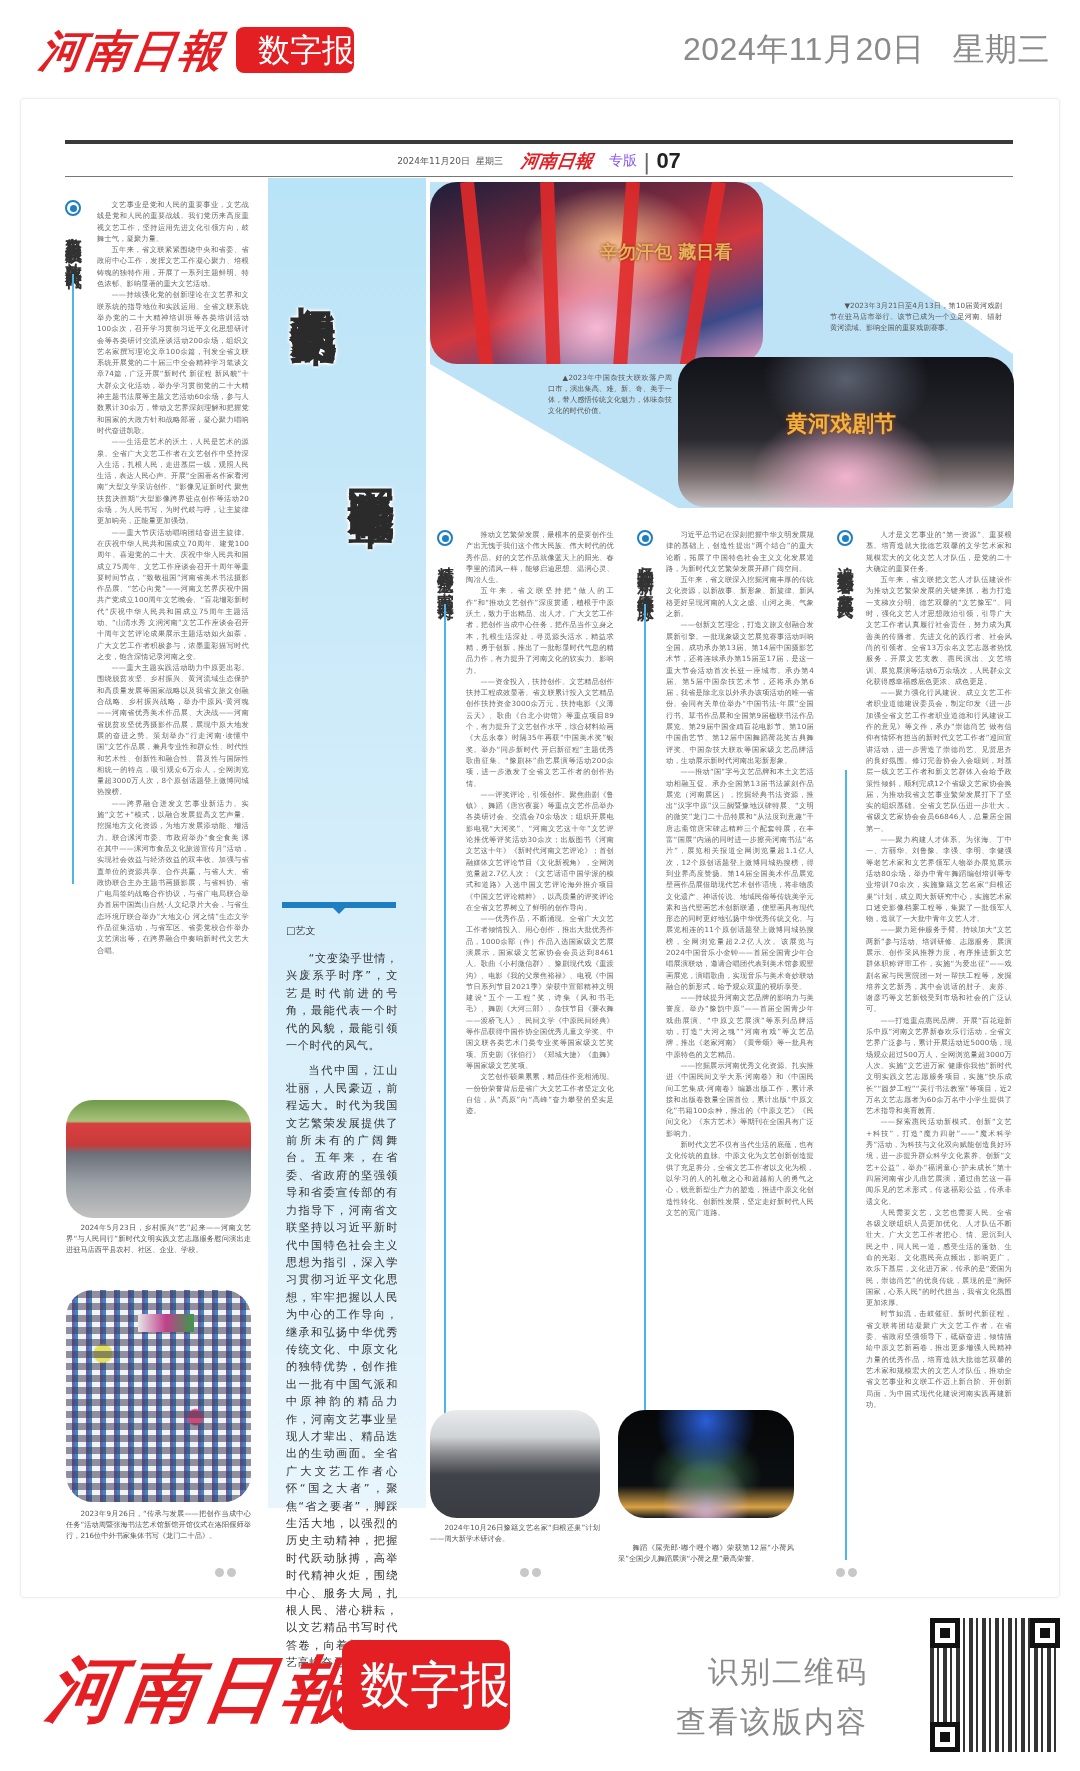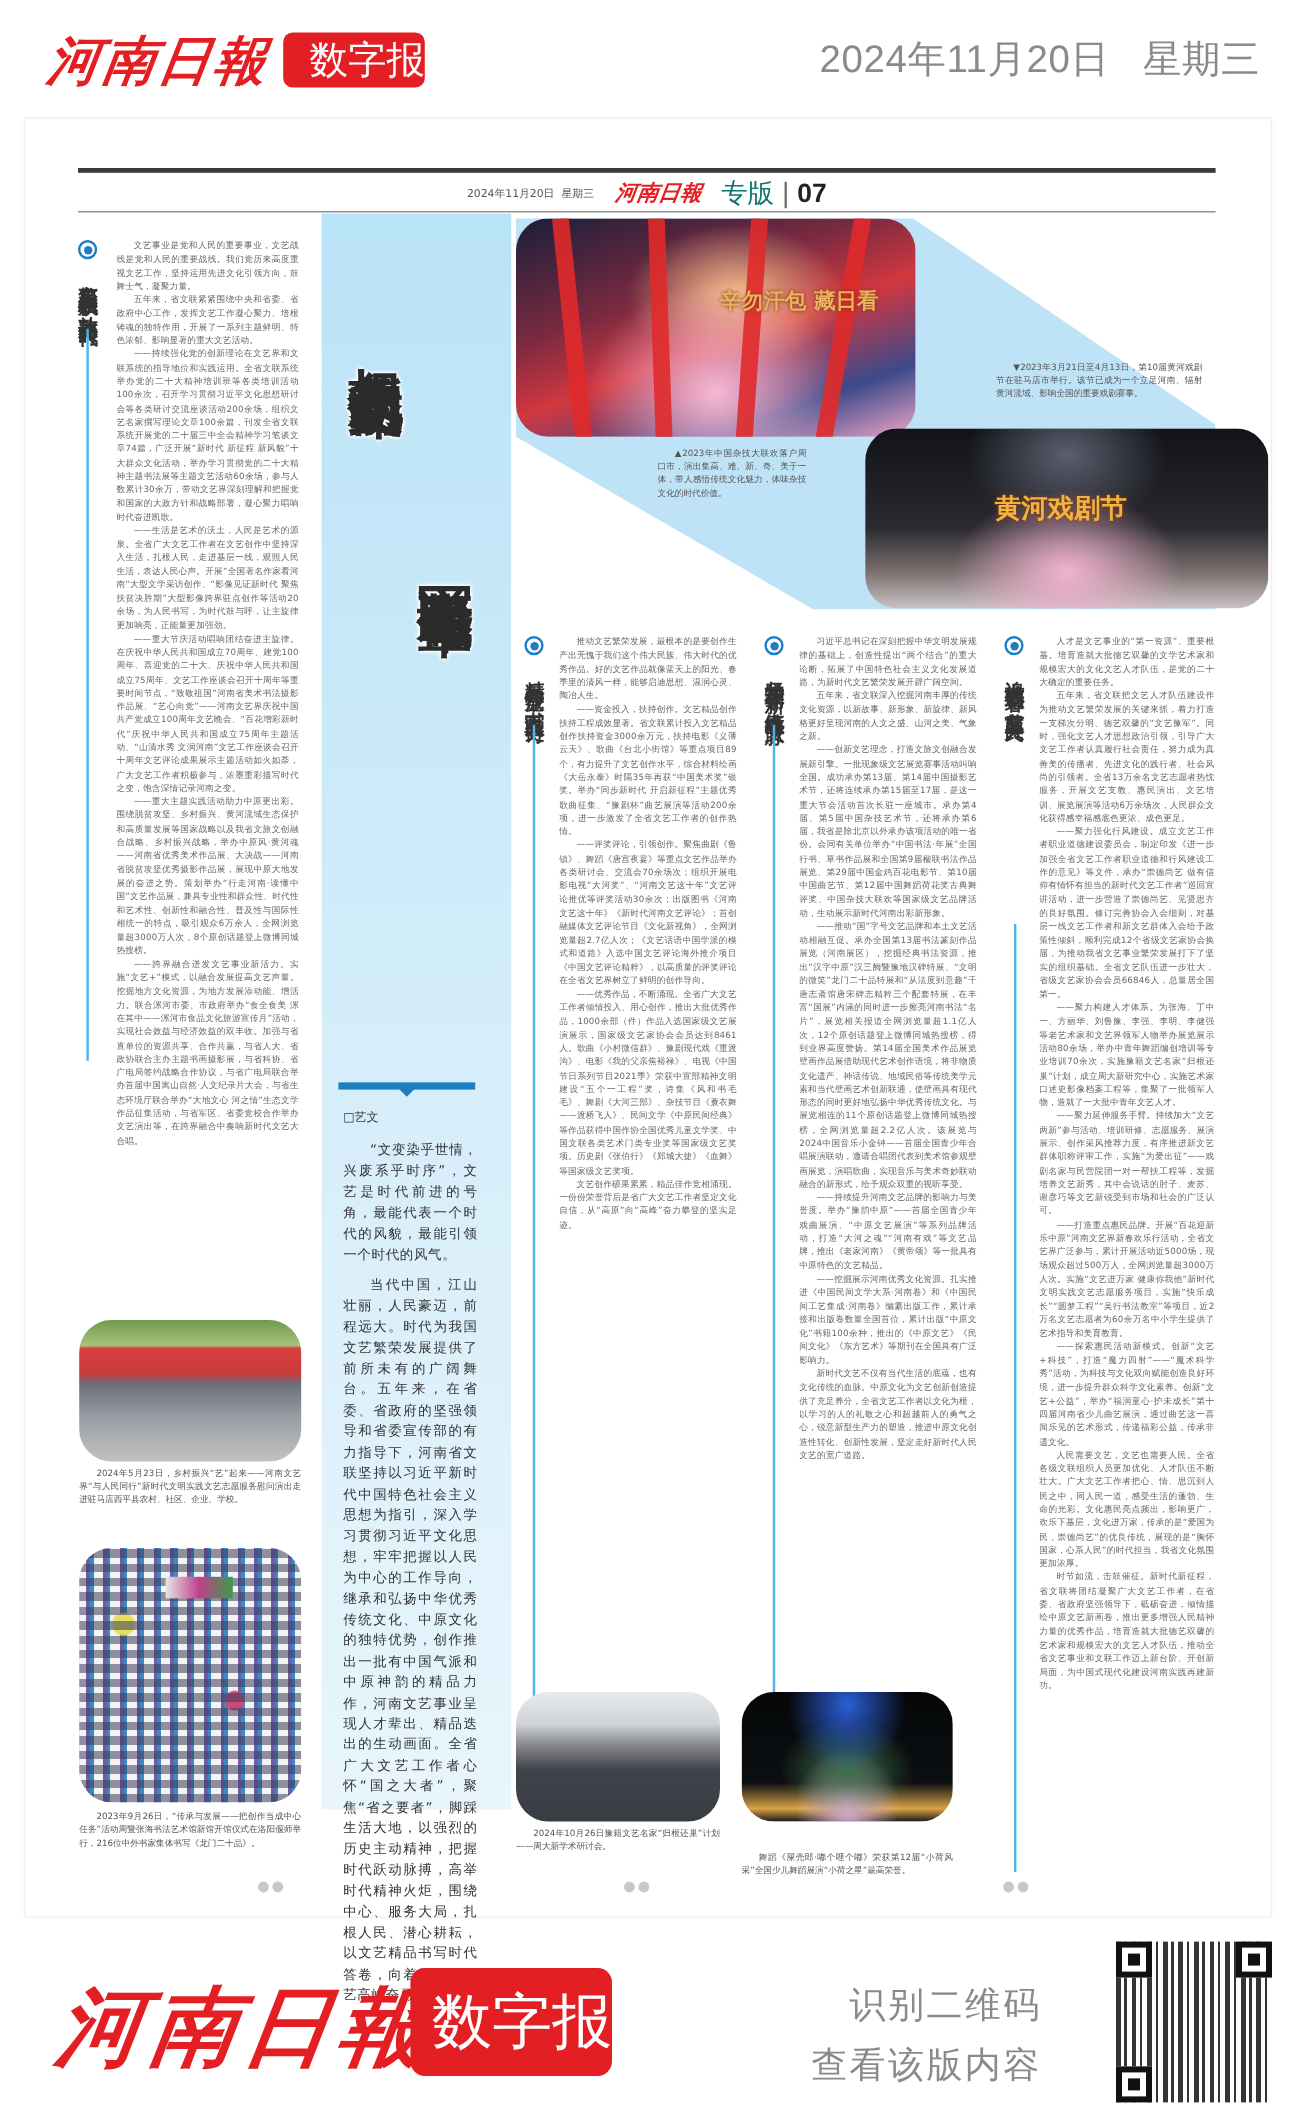--- a/index.html
+++ b/index.html
@@ -17,21 +17,21 @@
 
   
   .paper-card { position: absolute; left: 20px; top: 98px; width: 1040px; height: 1500px; border: 1px solid #eeeeee; border-radius: 4px; background: #fff; box-shadow: 0 0 4px rgba(0,0,0,0.04); }
 
   
   .masthead-rule-top { position: absolute; left: 65px; top: 140px; width: 948px; height: 4px; background: #3a3a3a; }
   .masthead { position: absolute; left: 65px; top: 146px; width: 948px; height: 30px; display: flex; align-items: center; justify-content: center; }
   .masthead .m-date { font-size: 9px; color: #555; margin-right: 6px; }
   .masthead .m-week { font-size: 9px; color: #555; margin-right: 18px; }
   .masthead .m-logo { font-family: "DejaVu Serif", serif; color: #e41f24; font-weight: bold; font-style: italic; font-size: 18px; transform: skewX(-8deg); margin-right: 16px; }
-  .masthead .m-section { font-size: 22px; color: #0f766e; }
+  .masthead .m-section { font-size: 14px; color: #8b5cf6; }
   .masthead .m-sep { font-size: 22px; color: #666; margin: 0 6px; }
   .masthead .m-page { font-size: 22px; color: #222; font-family: "Liberation Sans", sans-serif; font-weight: bold; }
   .masthead-rule-bottom { position: absolute; left: 65px; top: 176px; width: 948px; height: 1px; background: #777; }
 
   
   .headline-panel { position: absolute; left: 268px; top: 178px; width: 158px; height: 1330px; background: linear-gradient(180deg, #b9e3f7 0%, #d6eefa 55%, #e8f5fc 100%); }
   .main-headline { position: absolute; top: 90px; font-family: "DejaVu Serif", serif; font-weight: bold; color: #2b2b2b; font-size: 46px; line-height: 48px; writing-mode: vertical-rl; text-shadow: 0 0 3px #fff, 0 0 3px #fff, 0 0 4px #fff; letter-spacing: 2px; }
   .main-headline.line1 { left: 22px; top: 92px; }
   .main-headline.line2 { left: 80px; top: 272px; }
   .headline-bar { position: absolute; left: 14px; top: 724px; width: 114px; height: 6px; background: #1f7ec2; }
@@ -57,21 +57,21 @@
   .photo-frame svg { position: absolute; left: 0; top: 0; }
   .photo { position: absolute; overflow: hidden; border-radius: 27px; }
   .photo-acrobat { left: 430px; top: 182px; width: 333px; height: 182px; background:
       radial-gradient(ellipse at 50% 80%, #f6b9d5 0%, rgba(246,185,213,0) 45%),
       radial-gradient(ellipse at 55% 35%, #f3c08d 0%, rgba(243,192,141,0) 35%),
       linear-gradient(160deg, #1b1e3a 0%, #7a2a40 35%, #d2373f 55%, #3c4a8a 80%, #f0a6c6 100%); }
   .photo-acrobat .stripe { position: absolute; top: 0; width: 14px; height: 190px; background: #e02a2a; opacity: 0.9; transform-origin: top; }
   .photo-opera { left: 678px; top: 357px; width: 336px; height: 150px; background:
       radial-gradient(ellipse at 50% 80%, #f2b3cf 0%, rgba(242,179,207,0) 40%),
       radial-gradient(ellipse at 50% 15%, #5a5f6e 0%, rgba(90,95,110,0) 35%),
-      linear-gradient(180deg, #111318 0%, #2a2a30 55%, #7c7070 80%, #c9c2c4 100%); margin-left: 43px; }
+      linear-gradient(180deg, #111318 0%, #2a2a30 55%, #7c7070 80%, #c9c2c4 100%); }
   .opera-title { position: absolute; left: 108px; top: 52px; font-family: "DejaVu Serif", serif; font-weight: bold; font-size: 22px; color: #f3b340; text-shadow: 0 0 4px #8a3b10; }
   .acro-title { position: absolute; left: 170px; top: 60px; font-family: "DejaVu Serif", serif; font-weight: bold; font-size: 18px; color: #e9b25c; line-height: 20px; text-shadow: 0 0 3px #7a2a10; }
   .caption { position: absolute; font-size: 7.2px; line-height: 11px; color: #555; text-align: justify; }
   .caption.indent { text-indent: 2em; }
 
   .photo-village { left: 66px; top: 1100px; width: 185px; height: 118px; background:
       linear-gradient(180deg, #6f9a4a 0%, #a7c27a 18%, #d84040 20%, #c93a3a 38%, #6b6f78 45%, #9aa0a6 70%, #c2c2c0 100%); }
   .photo-calligraphy { left: 66px; top: 1290px; width: 185px; height: 212px; background:
       radial-gradient(circle at 20% 30%, #e3e05b 0 4%, transparent 5%),
       radial-gradient(circle at 70% 60%, #c94b7a 0 4%, transparent 5%),
@@ -192,20 +192,21 @@
 
 <div class="section-head" style="left:436px; top:530px;">
   <span class="target-icon"></span>
   <div class="section-title">
     <span>精品力作竞放</span><span class="gap"></span><span>书写人民史诗</span>
   </div>
   <div class="section-rule" style="height:840px;"></div>
 </div>
 <div class="body-col" style="left:466px; top:529px; width:148px; height:868px;">
   <p>推动文艺繁荣发展，最根本的是要创作生产出无愧于我们这个伟大民族、伟大时代的优秀作品。好的文艺作品就像蓝天上的阳光、春季里的清风一样，能够启迪思想、温润心灵、陶冶人生。</p>
+  <p>五年来，省文联坚持把“做人的工作”和“推动文艺创作”深度贯通，植根于中原沃土，致力于出精品、出人才。广大文艺工作者，把创作当成中心任务，把作品当作立身之本，扎根生活深处，寻觅源头活水，精益求精，勇于创新，推出了一批彰显时代气息的精品力作，有力提升了河南文化的软实力、影响力。</p>
   <p>——资金投入，扶持创作。文艺精品创作扶持工程成效显著。省文联累计投入文艺精品创作扶持资金3000余万元，扶持电影《义薄云天》、歌曲《台北小街馆》等重点项目89个，有力提升了文艺创作水平，综合材料绘画《大岳永泰》时隔35年再获“中国美术奖”银奖。举办“同步新时代 开启新征程”主题优秀歌曲征集、“豫剧杯”曲艺展演等活动200余项，进一步激发了全省文艺工作者的创作热情。</p>
   <p>——评奖评论，引领创作。聚焦曲剧《鲁镇》、舞蹈《唐宫夜宴》等重点文艺作品举办各类研讨会、交流会70余场次；组织开展电影电视“大河奖”、“河南文艺这十年”文艺评论推优等评奖活动30余次；出版图书《河南文艺这十年》《新时代河南文艺评论》；首创融媒体文艺评论节目《文化新视角》，全网浏览量超2.7亿人次；《文艺话语中国学派的模式和道路》入选中国文艺评论海外推介项目《中国文艺评论精粹》，以高质量的评奖评论在全省文艺界树立了鲜明的创作导向。</p>
   <p>——优秀作品，不断涌现。全省广大文艺工作者倾情投入、用心创作，推出大批优秀作品，1000余部（件）作品入选国家级文艺展演展示，国家级文艺家协会会员达到8461人。歌曲《小村微信群》、豫剧现代戏《重渡沟》、电影《我的父亲焦裕禄》、电视《中国节日系列节目2021季》荣获中宣部精神文明建设“五个一工程”奖，诗集《风和书毛毛》、舞剧《大河三部》、杂技节目《蓑衣舞——渡桥飞人》、民间文学《中原民间经典》等作品获得中国作协全国优秀儿童文学奖、中国文联各类艺术门类专业奖等国家级文艺奖项。历史剧《张伯行》《郑城大捷》《血舞》等国家级文艺奖项。</p>
   <p>文艺创作硕果累累，精品佳作竞相涌现。一份份荣誉背后是省广大文艺工作者坚定文化自信，从“高原”向“高峰”奋力攀登的坚实足迹。</p>
 </div>
 
 <div class="section-head" style="left:636px; top:530px;">
   <span class="target-icon"></span>
   <div class="section-title">
     <span>坚持守正创新</span><span class="gap"></span><span>赓续中华文脉</span>

